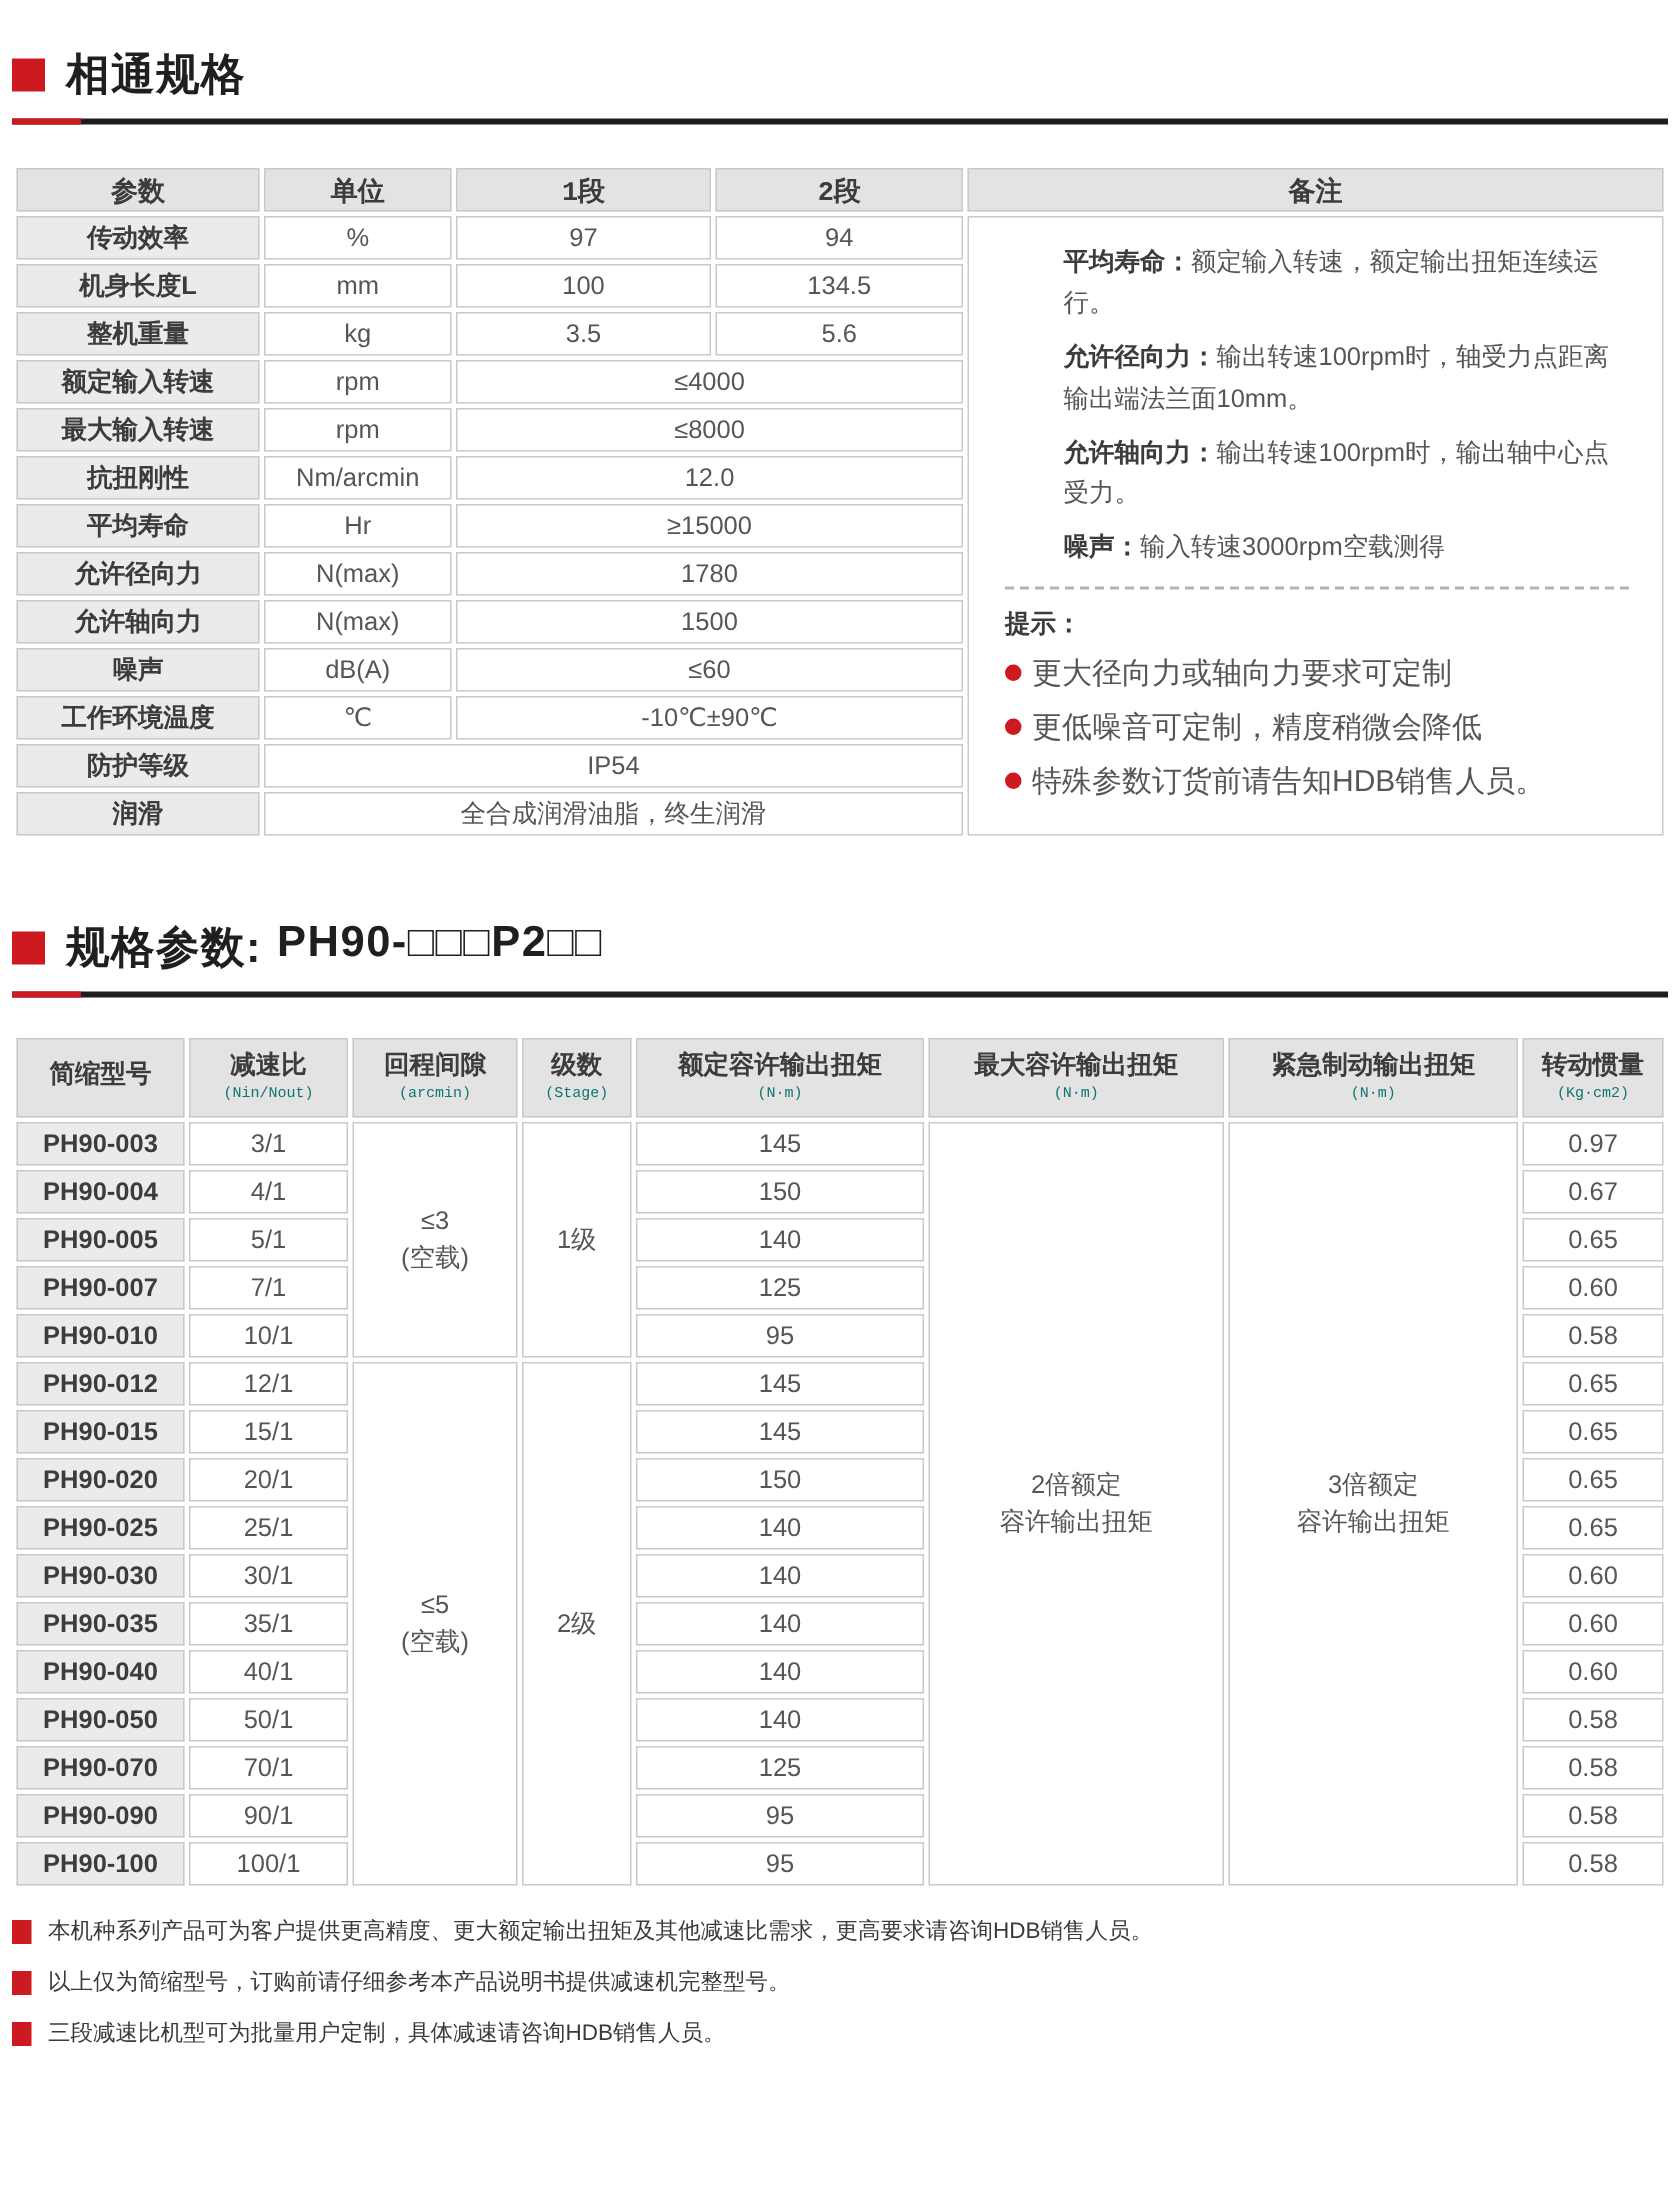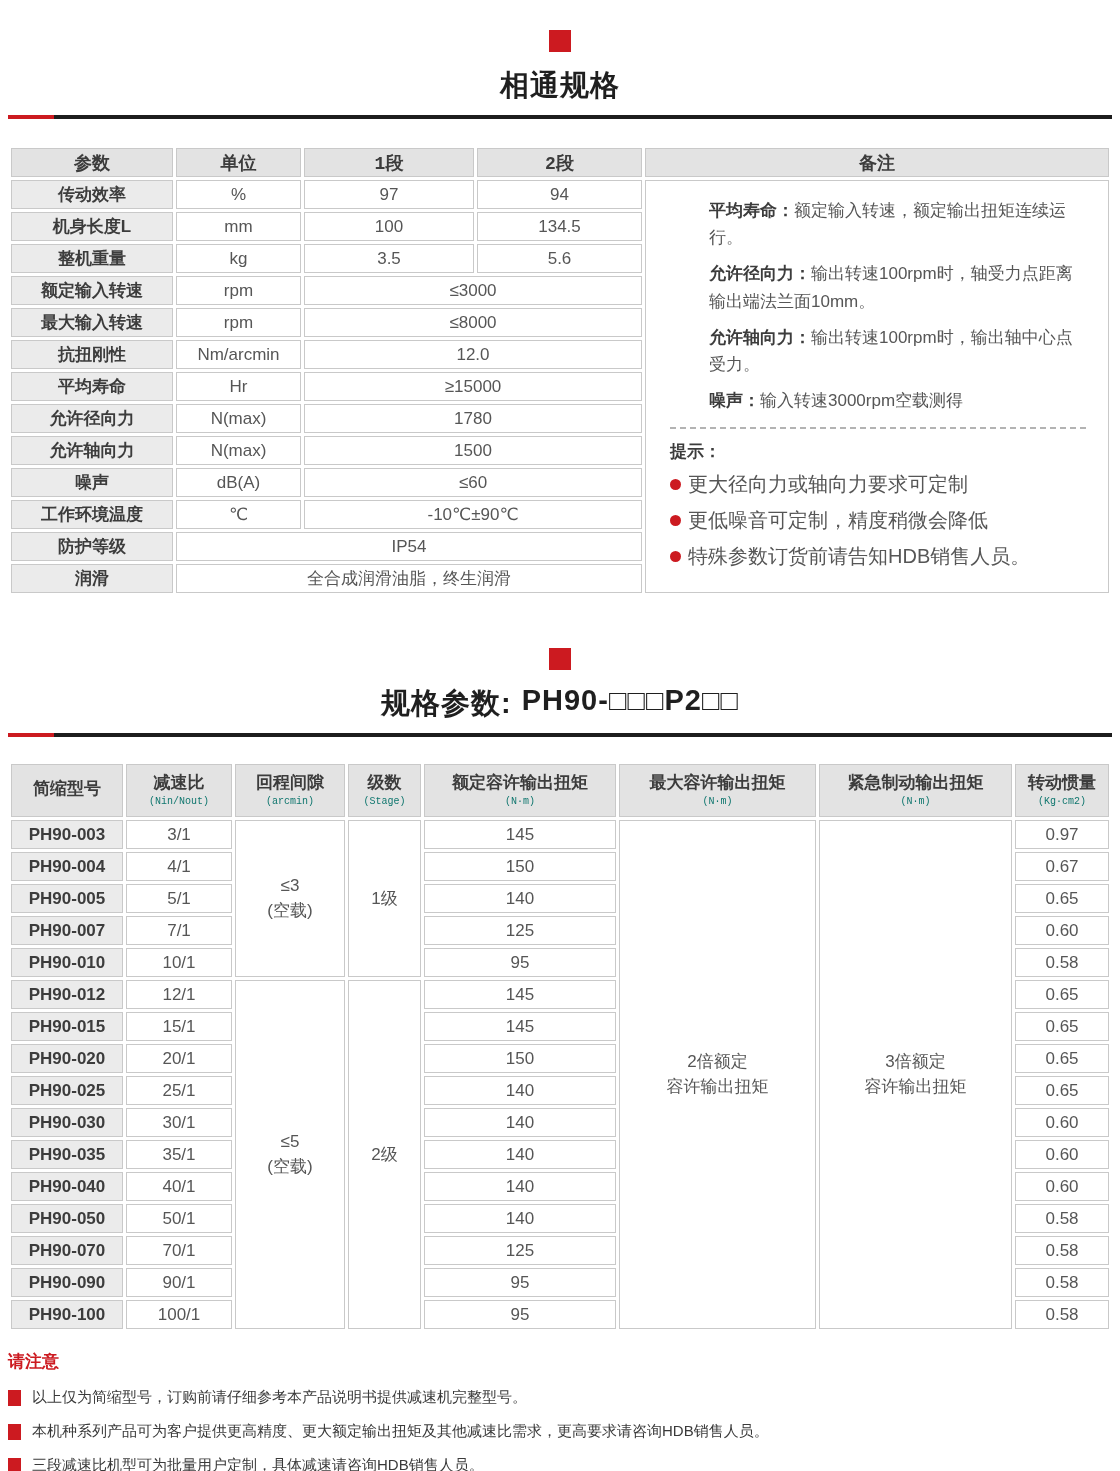--- a/index.html
+++ b/index.html
@@ -16,21 +16,21 @@
     width:1120px;height:1471px;overflow:hidden;
     font-family:"Liberation Sans","DejaVu Sans",sans-serif;
     color:var(--text-val);
   }
   .page{padding:0 8px;}
 
   
   .sec-title{
     display:flex;align-items:center;gap:14px;
     margin-top:30px;padding-bottom:9px;
-    border-bottom:4px solid #1d1d1d;position:relative;flex-direction:column;
+    border-bottom:4px solid #1d1d1d;position:relative;
   }
   .sec-title .sq{width:22px;height:22px;background:var(--red);flex:0 0 auto;}
   .sec-title h2{font-size:29px;font-weight:bold;color:#1f1f1f;letter-spacing:1px;display:flex;gap:10px;}
   .sec-title .redseg{position:absolute;left:0;bottom:-4px;width:46px;height:4px;background:var(--red);}
   .sec-title.second{margin-top:52px;}
 
   
   table.spec{border-collapse:separate;border-spacing:3px;width:1104px;table-layout:fixed;}
   table.spec{margin-top:26px;}
   table.spec.t2{margin-top:24px;}
@@ -132,21 +132,21 @@
         </tr>
         <tr>
           <td class="lbl">整机重量</td>
           <td class="val">kg</td>
           <td class="val">3.5</td>
           <td class="val">5.6</td>
         </tr>
         <tr>
           <td class="lbl">额定输入转速</td>
           <td class="val">rpm</td>
-          <td class="val" colspan="2">≤3000</td>
+          <td class="val" colspan="2">≤4000</td>
         </tr>
         <tr>
           <td class="lbl">最大输入转速</td>
           <td class="val">rpm</td>
           <td class="val" colspan="2">≤8000</td>
         </tr>
         <tr>
           <td class="lbl">抗扭刚性</td>
           <td class="val">Nm/arcmin</td>
           <td class="val" colspan="2">12.0</td>
@@ -354,29 +354,28 @@
         <tr>
           <td class="lbl">PH90-100</td>
           <td class="val">100/1</td>
           <td class="val">95</td>
           <td class="val">0.58</td>
         </tr>
       </tbody>
   </table>
 
   <div class="footer">
-    <div class="footer-title">请注意</div>
     <div id="footer-items">
         <div class="footer-item">
           <span class="fsq"></span>
-          <span>以上仅为简缩型号，订购前请仔细参考本产品说明书提供减速机完整型号。</span>
+          <span>本机种系列产品可为客户提供更高精度、更大额定输出扭矩及其他减速比需求，更高要求请咨询HDB销售人员。</span>
         </div>
         <div class="footer-item">
           <span class="fsq"></span>
-          <span>本机种系列产品可为客户提供更高精度、更大额定输出扭矩及其他减速比需求，更高要求请咨询HDB销售人员。</span>
+          <span>以上仅为简缩型号，订购前请仔细参考本产品说明书提供减速机完整型号。</span>
         </div>
         <div class="footer-item">
           <span class="fsq"></span>
           <span>三段减速比机型可为批量用户定制，具体减速请咨询HDB销售人员。</span>
         </div>
       </div>
   </div>
 
 </div>
 

